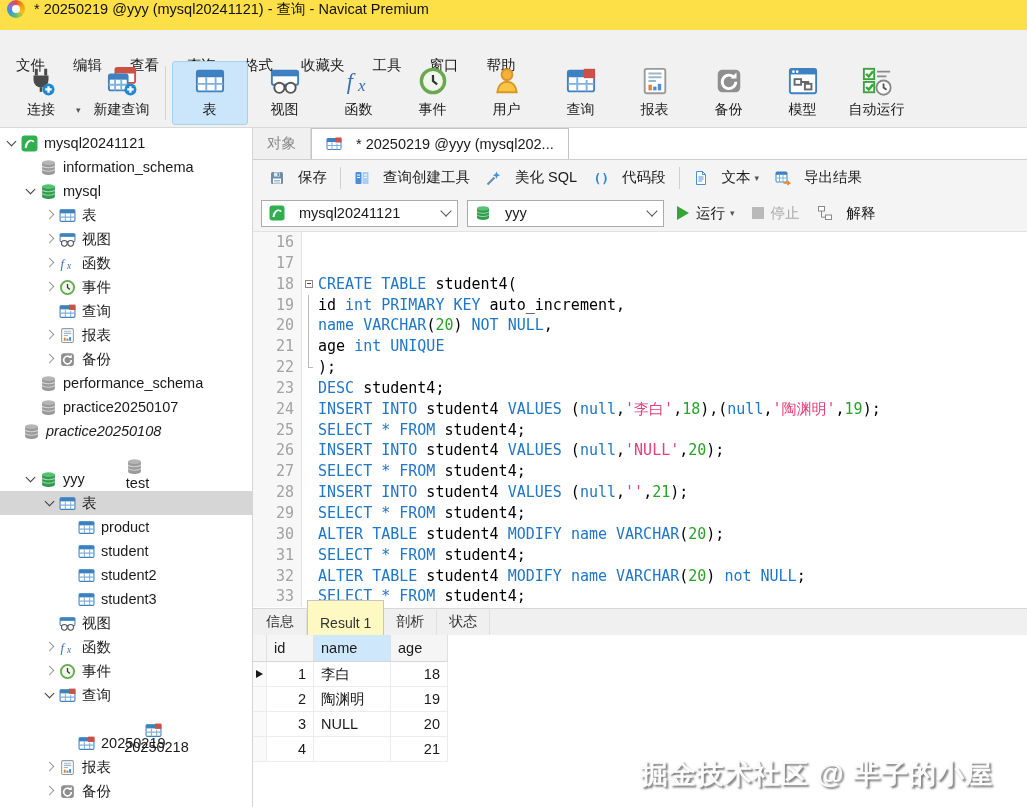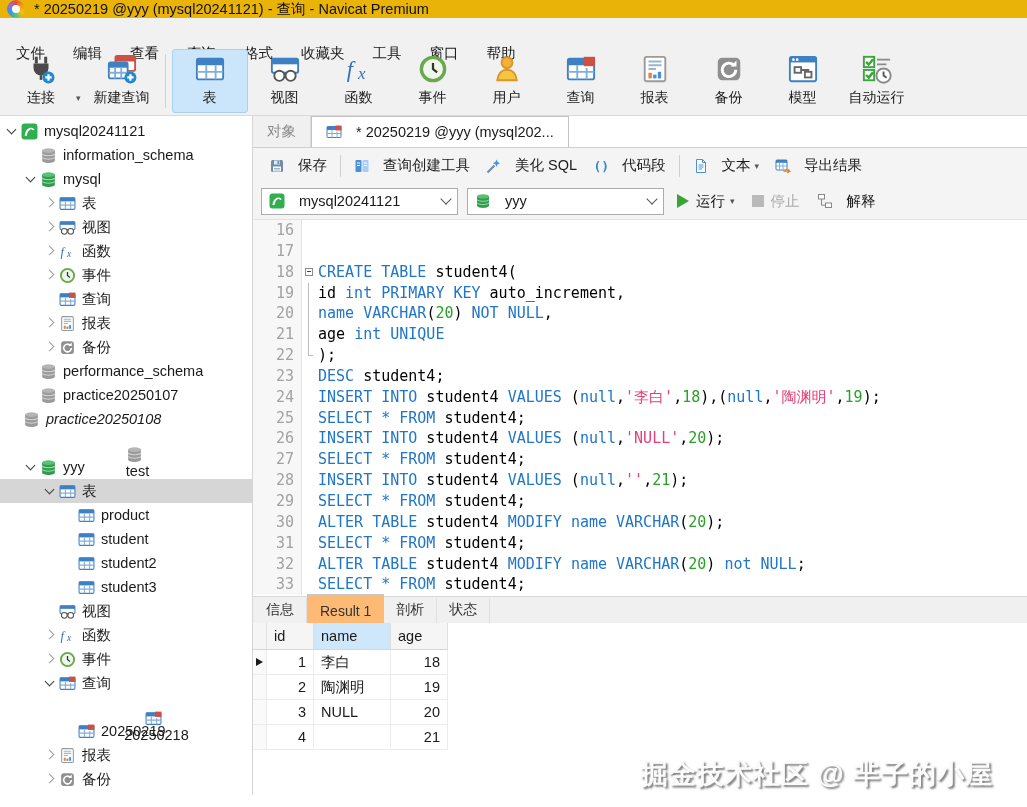--- a/index.html
+++ b/index.html
@@ -1,19 +1,19 @@
 <!DOCTYPE html>
 <html><head>
 <meta charset="utf-8">
 <style>
   html,body{margin:0;padding:0;}
   body{width:1027px;height:807px;position:relative;overflow:hidden;background:#fff;
        font-family:"Liberation Sans",sans-serif;color:#1a1a1a;-webkit-font-smoothing:antialiased;}
   
-  .titlebar{height:18px;display:flex;gap:9px;padding-left:7px;background:#eab308;}
+  .titlebar{height:30px;display:flex;gap:9px;padding-left:7px;background:#fde047;}
   .logo{width:18px;height:18px;border-radius:50%;flex:none;position:relative;
         background:conic-gradient(#e74c3c,#f39c12,#f1c40f,#58c274,#3498db,#8e6fd8,#e74c3c);}
   .logo::after{content:'';position:absolute;left:5px;top:5px;width:8px;height:8px;border-radius:50%;background:#fff;}
   .wtitle{font-size:14.5px;color:#111;}
   
   .menubar{height:28px;background:#f1f1f1;display:flex;align-items:center;font-size:14.5px;padding-left:2px;}
   .menu-item{padding:4px 14px;margin-top:42px;}
   
   .toolbar{height:69px;background:#f1f1f1;border-bottom:1px solid #d9d9d9;display:flex;align-items:center;padding:0 4px;}
   .tool-btn{display:flex;flex-direction:column;align-items:center;justify-content:center;gap:5px;
@@ -64,21 +64,21 @@
   .f-line::before{content:'';position:absolute;left:6px;top:0;bottom:0;width:1px;background:#bcbcbc;}
   .f-end::before{content:'';position:absolute;left:6px;top:0;height:10px;width:1px;background:#bcbcbc;}
   .f-end::after{content:'';position:absolute;left:6px;top:10px;width:5px;height:1px;background:#bcbcbc;}
   .ctext .k{color:#2076c7;}
   .ctext .s{color:#e5407a;}
   .ctext .n{color:#27a327;}
   .ctext .p{color:#000000;}
   
   .rtabs{height:27px;flex:none;background:#f0f0f0;display:flex;align-items:flex-end;padding-left:1px;border-top:1px solid #d8d8d8;box-sizing:border-box;}
   .rtab{padding:3px 12px 4px;font-size:14px;color:#333;background:#f0f0f0;border-right:1px solid #e0e0e0;}
-  .rtab.active{background:#fdba74;border:1px solid #c6c6c6;border-bottom:none;padding-top:8px;}
+  .rtab.active{background:#fef9c3;border:1px solid #c6c6c6;border-bottom:none;padding-top:14px;}
   
   .gridwrap{flex:1;background:#fff;font-size:14.5px;overflow:hidden;}
   .grow{display:flex;}
   .gcell{height:25px;line-height:25px;box-sizing:border-box;flex:none;overflow:hidden;
          border-right:1px solid #ececec;border-bottom:1px solid #ececec;padding:0 7px;}
   .ghead .gcell{background:#f5f5f5;height:27px;line-height:27px;border-bottom:1px solid #d5d5d5;border-right:1px solid #e0e0e0;}
   .gmark{width:14px;padding:0;display:flex;align-items:center;justify-content:center;background:#fafafa;}
   .selcol{background:#cfe7fa !important;}
   .rowtri{width:0;height:0;border-left:7px solid #1a1a1a;border-top:4.5px solid transparent;border-bottom:4.5px solid transparent;}
   

